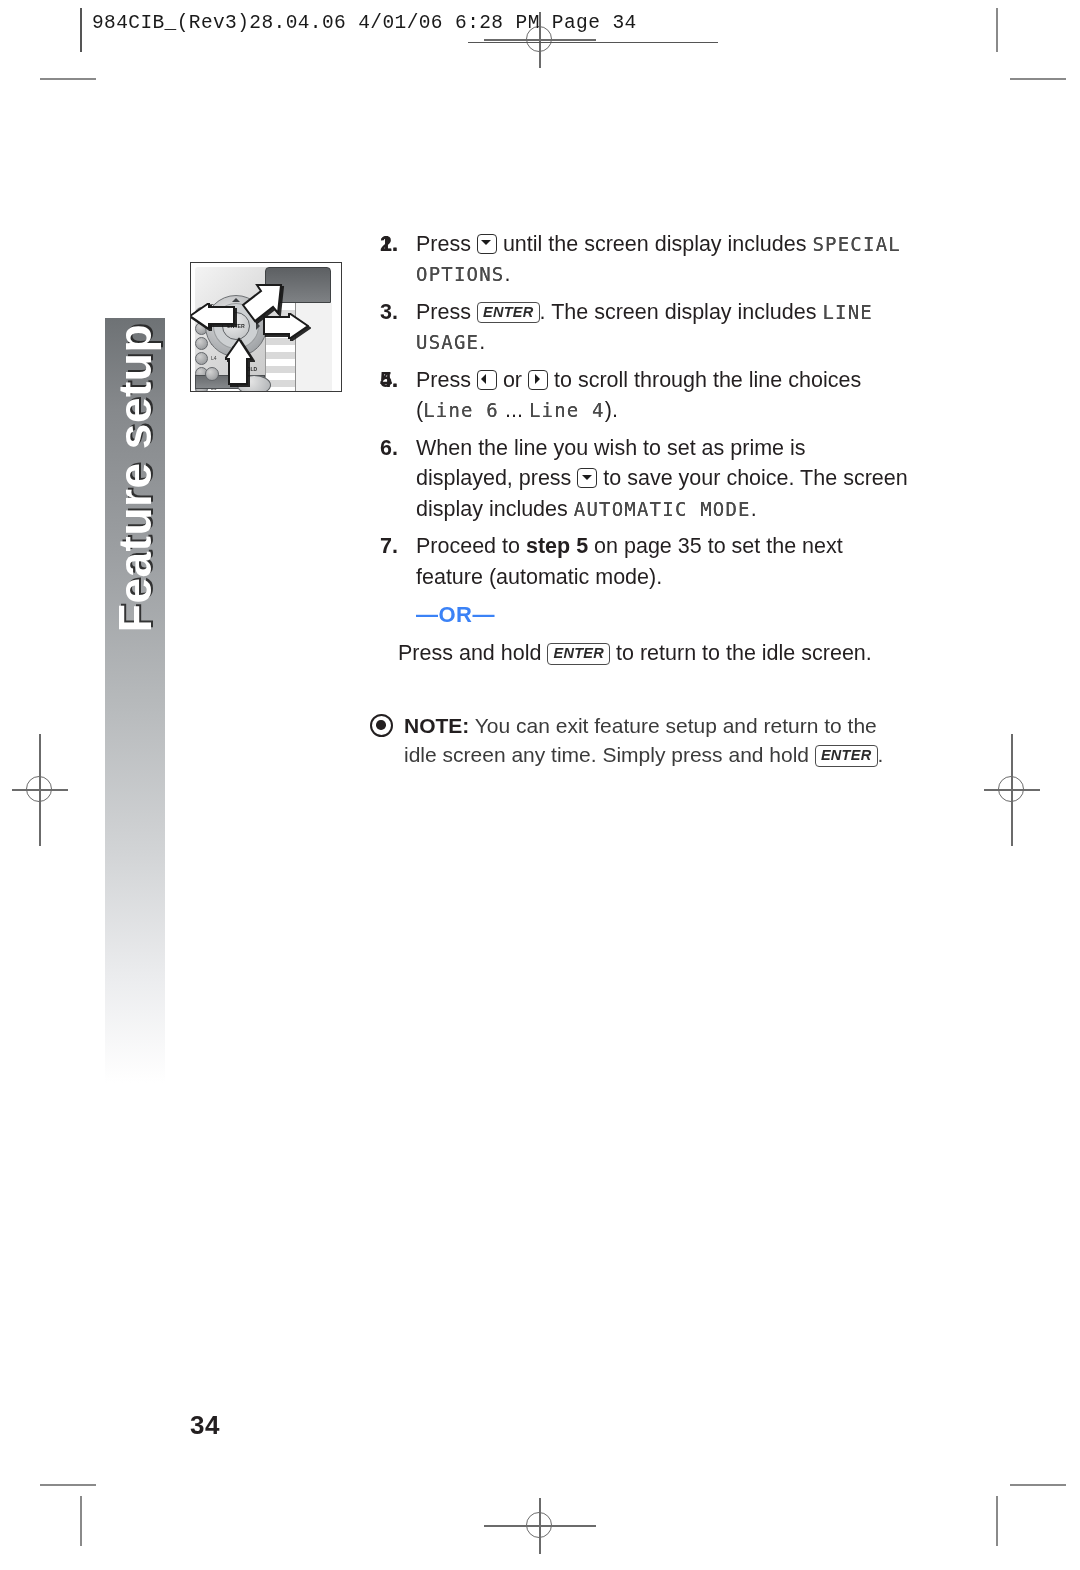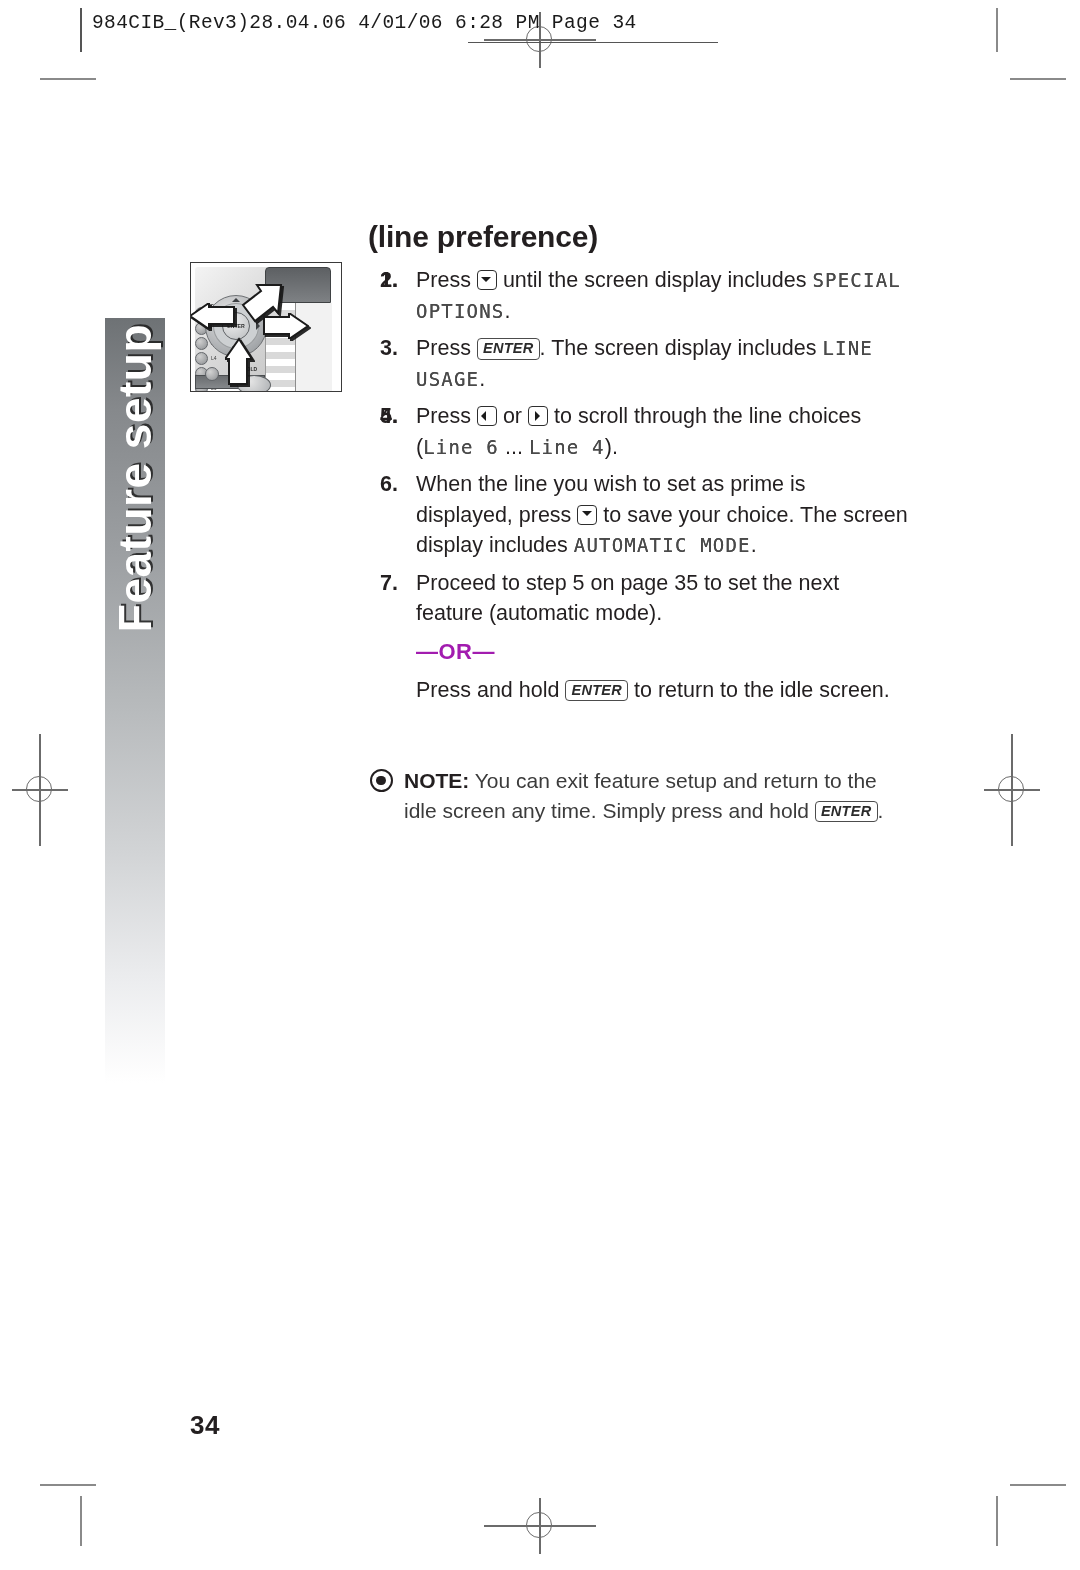--- a/index.html
+++ b/index.html
@@ -298,21 +298,21 @@
     font-weight: bold;
     font-size: 21.5px;
   }
   .lcd {
     font-family: "DejaVu Sans Mono", "Liberation Mono", monospace;
     font-size: 19px;
     letter-spacing: 1.2px;
     color: #4a4a4a;
     text-shadow: 0 0 0.35px #4a4a4a;
   }
-  b.bold { font-weight: normal; text-align: center; }
+  b.bold { font-weight: bold; text-align: center; }
 
   
   .key {
     display: inline-block;
     border: 1.4px solid #4c4c4c;
     border-radius: 4px;
     padding: 0px 5px 1px 5px;
     font-size: 14.5px;
     font-style: italic;
     font-weight: bold;
@@ -340,31 +340,31 @@
   }
   .akey.down i  { left: 3.5px; top: 5.5px;  border-top-color: #1b1b1b; border-bottom-width: 0; }
   .akey.left i  { left: 3.5px; top: 3.5px;  border-right-color: #1b1b1b; border-left-width: 0; }
   .akey.right i { left: 5.5px; top: 3.5px;  border-left-color: #1b1b1b; border-right-width: 0; }
 
   .or-divider {
     margin: 10px 0 10px 48px;
     font-size: 22px;
     font-weight: bold;
     letter-spacing: 0.5px;
-    color: #a21caf;
+    color: #3b82f6;
   }
   .or-tail {
-    margin: 0 0 0 48px;
+    margin: 0 0 0 30px;
     font-size: 21.5px;
     line-height: 1.42;
   }
 
   .note {
     position: relative;
-    margin-top: 61px;
+    margin-top: 42px;
     padding-left: 36px;
     font-size: 21px;
     line-height: 1.40;
     color: #3b3b3b;
   }
   .note .bullseye {
     position: absolute;
     left: 2px;
     top: 3px;
     width: 23px;
@@ -482,21 +482,20 @@
     <path d="M1 4 L26 4 L26 0 L45 13 L26 26 L26 21 L1 21 Z" fill="#ffffff" stroke="#1b1b1b" stroke-width="2"></path>
   </svg>
   <svg class="callout" style="left:34px; top:74px;" width="28" height="48" viewBox="0 0 28 48">
     <path d="M4 47 L4 22 L0 22 L14 2 L27 22 L22 22 L22 47 Z" fill="#ffffff" stroke="#1b1b1b" stroke-width="2"></path>
   </svg>
 </div>
 
 <div class="main">
   <h1 class="title">
     <br>
-    <span>(line preference)</span>
   </h1>
 
   <ol class="steps" id="steps-list">
       <li><span class="num">1.</span></li>
       <li><span class="num">2.</span><span>Press <span class="akey down"><i></i></span> until the screen display includes <span class="lcd">SPECIAL OPTIONS</span>.</span></li>
       <li><span class="num">3.</span><span>Press <span class="key">ENTER</span>. The screen display includes <span class="lcd">LINE USAGE</span>.</span></li>
       <li><span class="num">4.</span></li>
       <li><span class="num">5.</span><span>Press <span class="akey left"><i></i></span> or <span class="akey right"><i></i></span> to scroll through the line choices (<span class="lcd">Line 6</span> ... <span class="lcd">Line 4</span>).</span></li>
       <li><span class="num">6.</span><span>When the line you wish to set as prime is displayed, press <span class="akey down"><i></i></span> to save your choice.  The screen display includes <span class="lcd">AUTOMATIC MODE</span>.</span></li>
       <li><span class="num">7.</span><span>Proceed to <b class="bold">step 5</b> on page 35 to set the next feature (automatic mode).</span></li>

